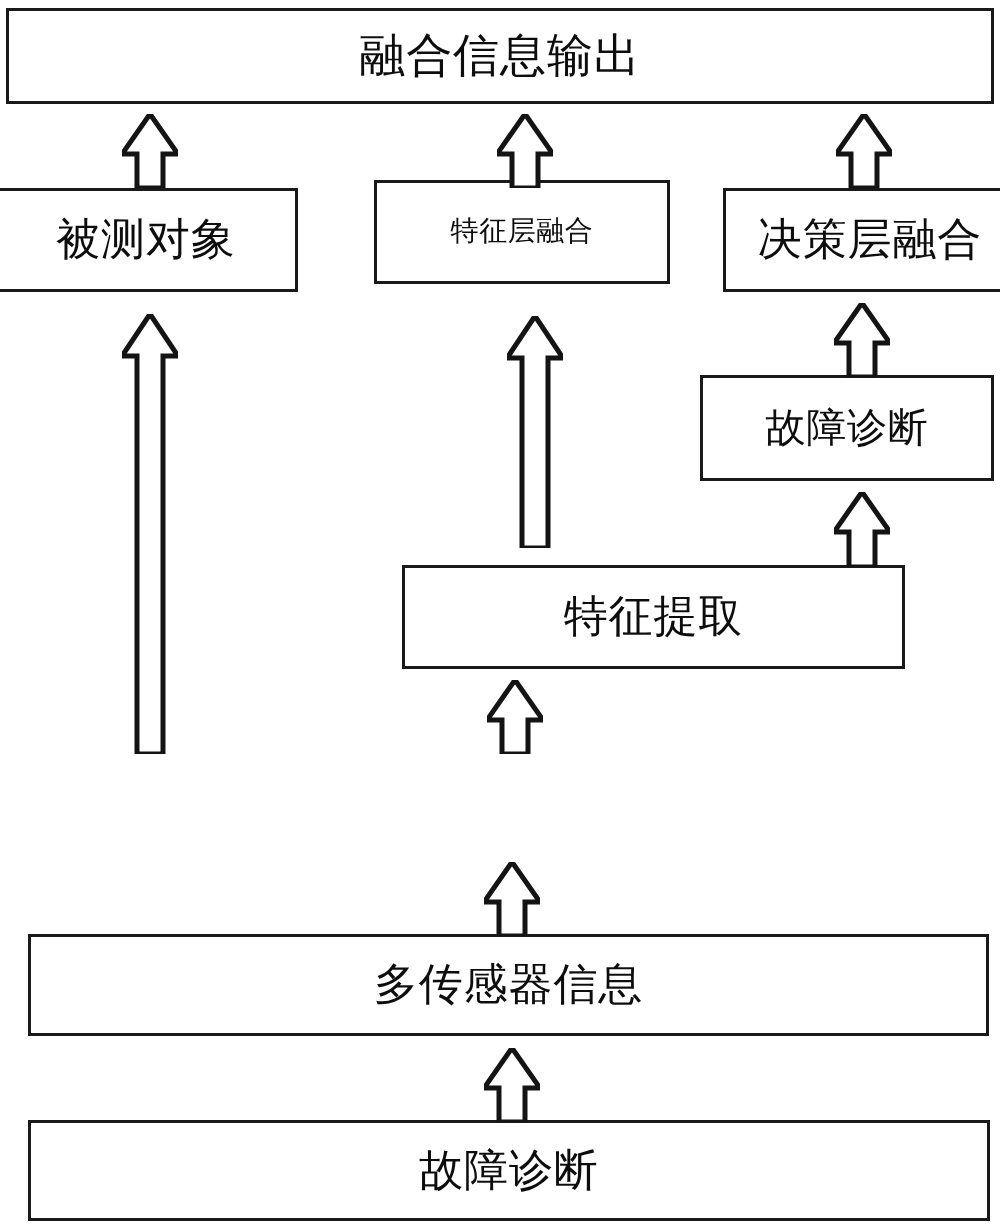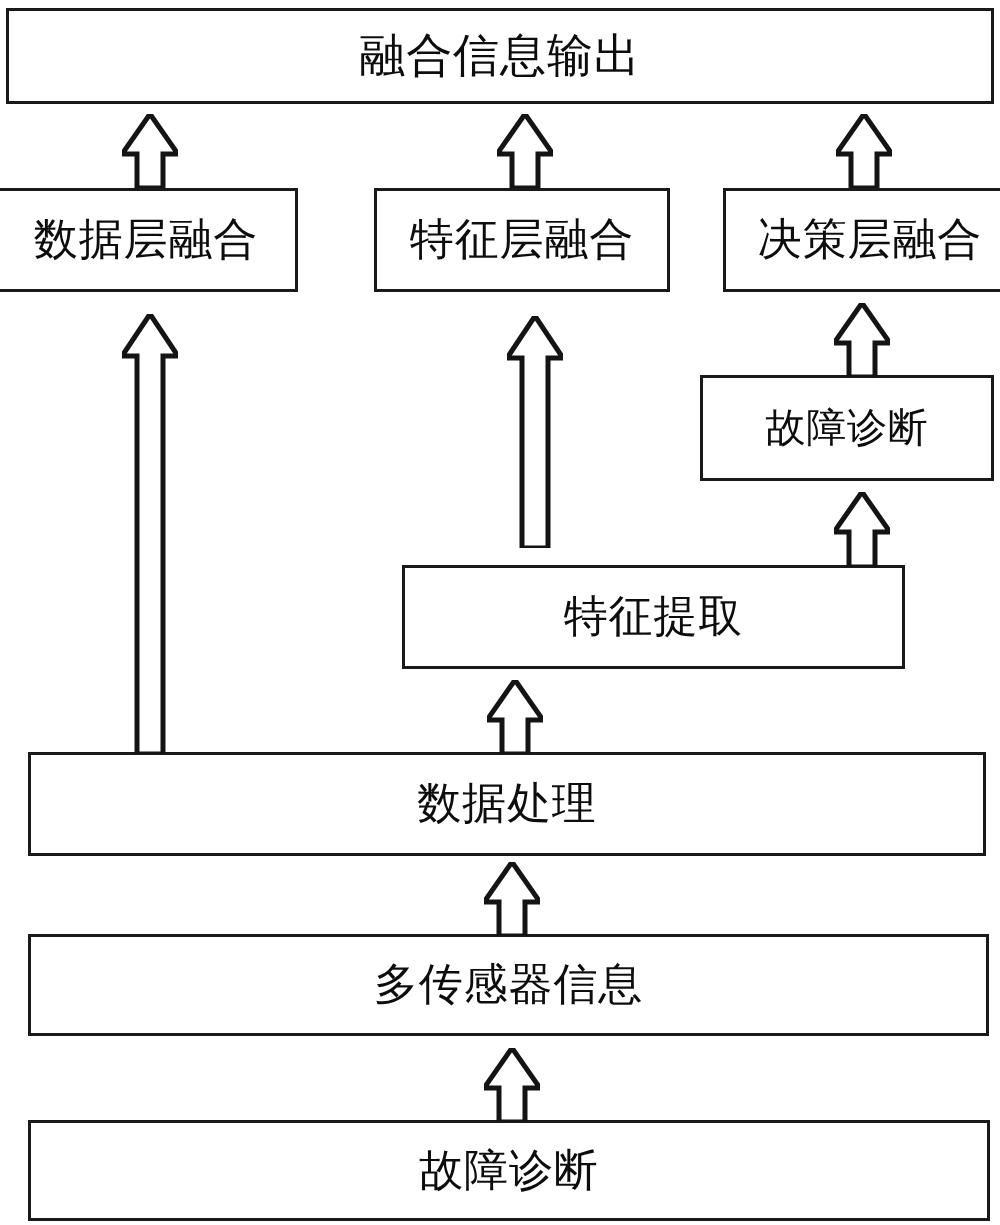--- a/index.html
+++ b/index.html
@@ -52,36 +52,33 @@
   }
 </style>
 </head>
 <body>
 
 <div id="canvas">
     <div class="node" style="left: 6px; top: 8px; width: 988px; height: 96px; font-size: 46px;">
       <span class="label">融合信息输出</span>
     </div>
     <div class="node" style="left: -6px; top: 188px; width: 304px; height: 104px; font-size: 44px;">
-      <span class="label">数据层融合</span>
+      <span class="label">被测对象</span>
     </div>
-    <div class="node" style="left: 374px; top: 188px; width: 296px; height: 104px; font-size: 44px;">
+    <div class="node" style="left: 374px; top: 180px; width: 296px; height: 104px; font-size: 28px;">
       <span class="label">特征层融合</span>
     </div>
     <div class="node" style="left: 700px; top: 188px; width: 294px; height: 104px; font-size: 44px; margin-left: 23px;">
       <span class="label">决策层融合</span>
     </div>
     <div class="node" style="left: 700px; top: 375px; width: 294px; height: 106px; font-size: 40px;">
       <span class="label">故障诊断</span>
     </div>
     <div class="node" style="left: 402px; top: 565px; width: 503px; height: 104px; font-size: 44px;">
       <span class="label">特征提取</span>
-    </div>
-    <div class="node" style="left: 28px; top: 752px; width: 958px; height: 104px; font-size: 44px;">
-      <span class="label">数据处理</span>
     </div>
     <div class="node" style="left: 28px; top: 934px; width: 961px; height: 102px; font-size: 44px;">
       <span class="label">多传感器信息</span>
     </div>
     <div class="node" style="left: 28px; top: 1120px; width: 962px; height: 101px; font-size: 44px;">
       <span class="label">故障诊断</span>
     </div>
     <div class="arrow" style="left: 122px; top: 114px; width: 56px; height: 74px;">
       <svg viewBox="0 0 56 74" preserveAspectRatio="none">
         <polygon points="28,0 56,40 41,40 41,74 15,74 15,40 0,40"></polygon>

